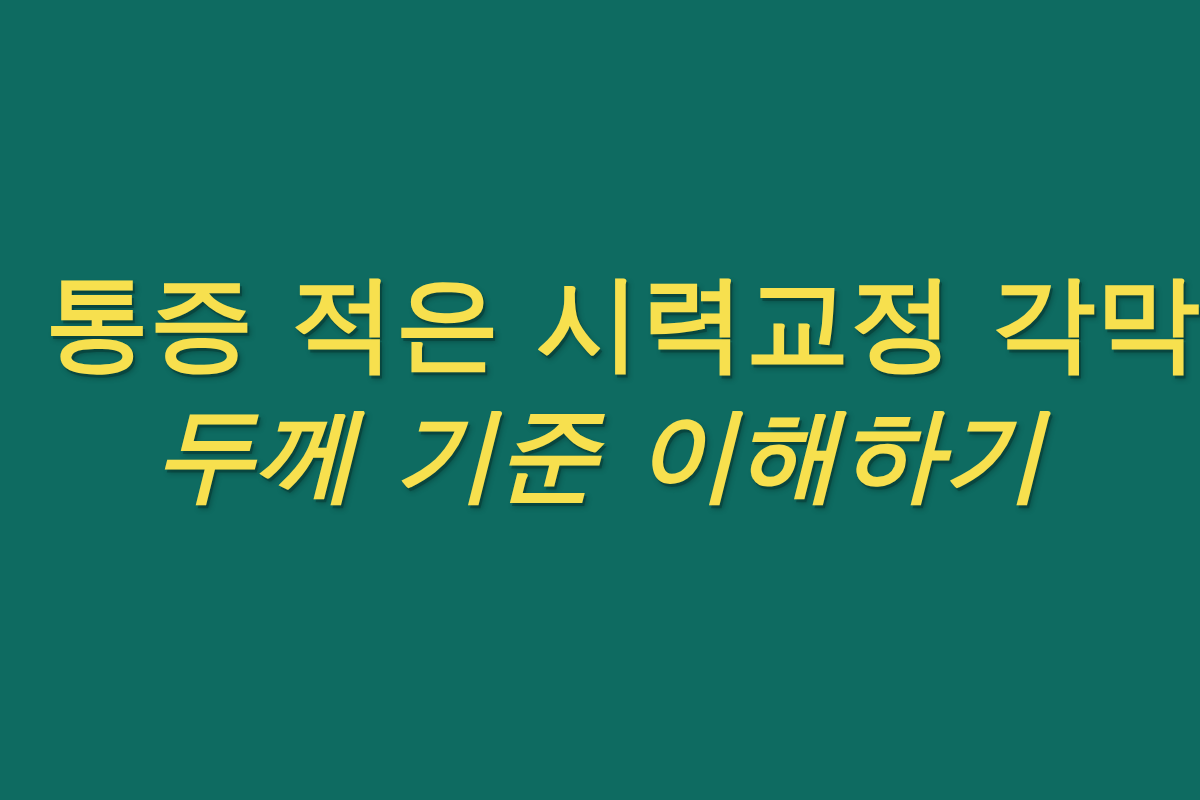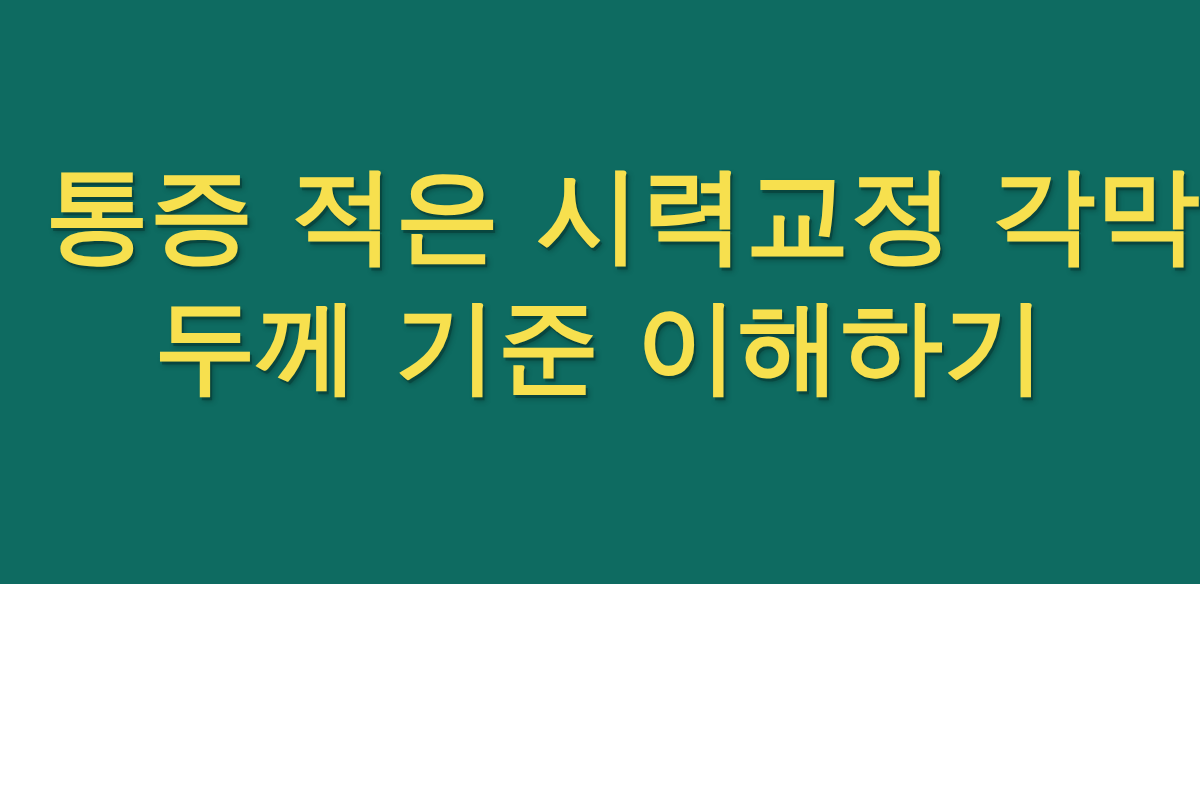--- a/index.html
+++ b/index.html
@@ -11,21 +11,21 @@
   body {
     width: 1200px;
     height: 800px;
     overflow: hidden;
     font-family: "Liberation Sans", "DejaVu Sans", sans-serif;
   }
 
   #banner {
     position: relative;
     width: 1200px;
-    height: 584px;
+    height: 800px;
     box-sizing: border-box;
     display: flex;
     align-items: center;
     justify-content: center;
     background: #0E6B61;
   }
 
   #title-block {
     width: 1110px;
     text-align: center;
@@ -45,20 +45,21 @@
     
     text-shadow:
        2px 3px 0   rgba(8, 58, 53, 0.55),
        3px 4px 5px rgba(5, 42, 38, 0.40);
     -webkit-font-smoothing: antialiased;
   }
 
   
   .title-line.line-2 {
     font-size: 102px;
+    font-style: italic;
   }
 </style>
 </head>
 <body>
 
 <div id="banner">
 
   <div id="title-block">
 
     <span class="title-line line-1">통증 적은 시력교정 각막</span>

